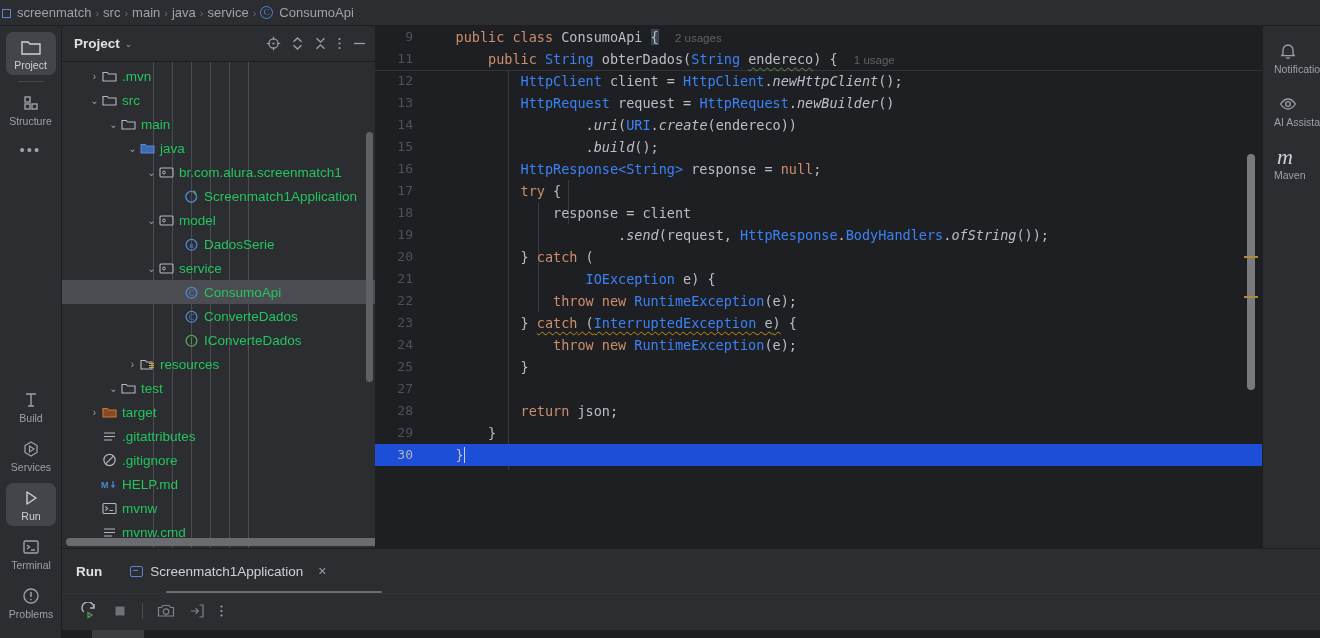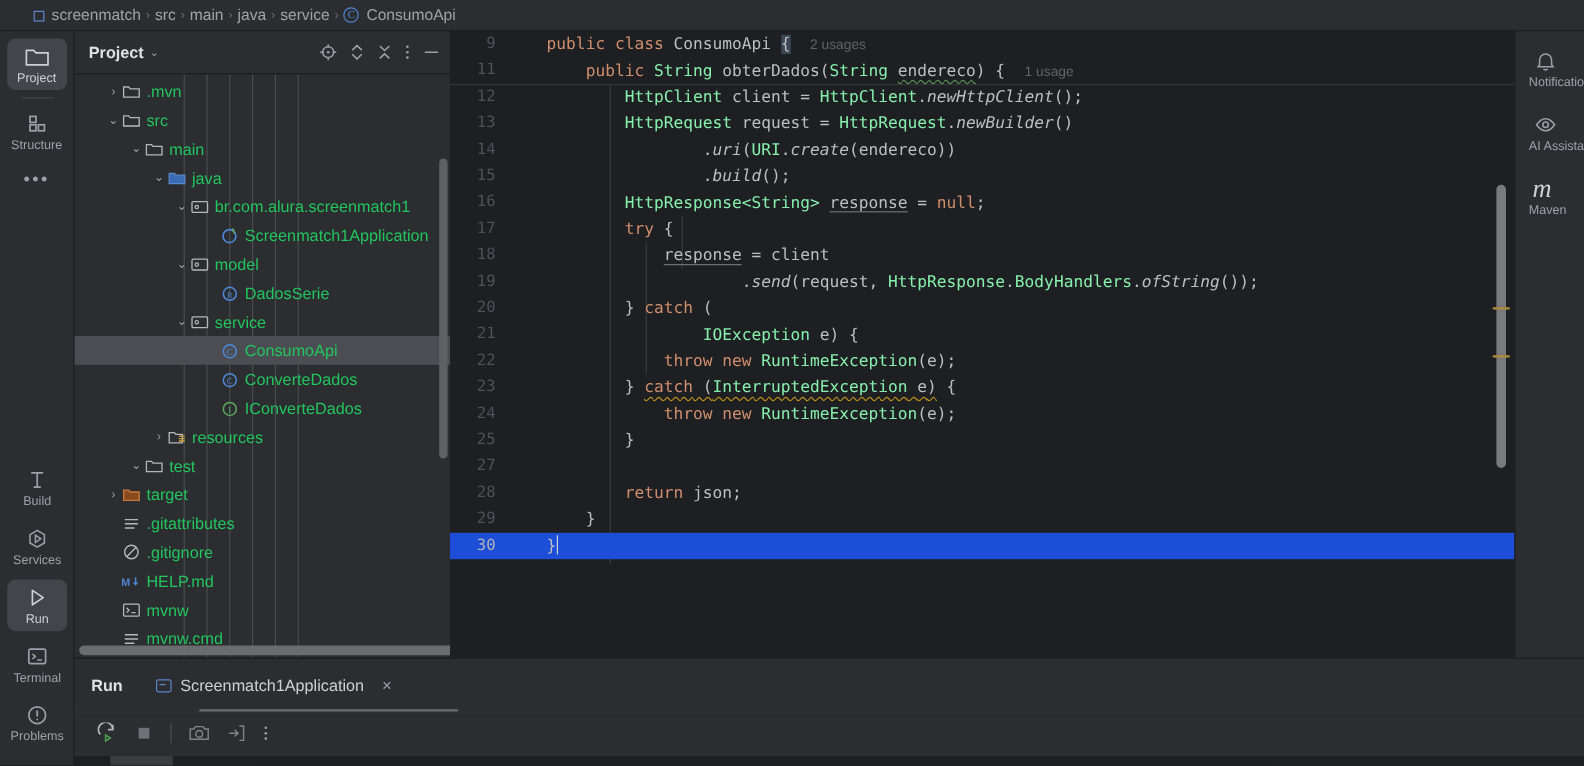--- a/index.html
+++ b/index.html
@@ -9,21 +9,21 @@
     font-family: "Liberation Sans", sans-serif;
     overflow: hidden;
     color: #DFE1E5;
   }
   .app { position: relative; width: 1320px; height: 638px; }
 
   
   .topbar {
     position: absolute; left: 0; top: 0; width: 1320px; height: 26px;
     background: #2B2D30;
-    display: flex; align-items: center; padding-left: 28px;
+    display: flex; align-items: center; padding-left: 2px;
     font-size: 13px; color: #A0A4AA;
     border-bottom: 1px solid #1E1F22;
   }
   .crumb { display: flex; align-items: center; gap: 6px; color: #9FA3A9; }
   .crumb-sep { color: #6A6E74; font-size: 11px; margin: 0 4px; }
   .crumb-ico { display: inline-block; width: 13px; height: 13px; position: relative; }
   .ico-module { border: 1.4px solid #5A87C9; width: 9px; height: 9px; margin-top: 2px; }
   .ico-class {
     width: 13px; height: 13px; border-radius: 50%;
     border: 1.4px solid #4E86D6; color: #4E86D6;
@@ -112,28 +112,28 @@
   .cline.cur { background: #1d4ed8; }
   .lnum {
     width: 48px; min-width: 48px; text-align: right; padding-right: 10px;
     color: #4E5157; font-family: "DejaVu Sans Mono", monospace; font-size: 13px;
     line-height: 22px; user-select: none;
   }
   .cline.cur .lnum { color: #B0B3B8; }
   .ctext { white-space: pre; line-height: 22px; position: relative; }
 
   .kw   { color: #CF8E6D; }
-  .type { color: #86efac; }
+  .type { color: #3b82f6; }
   .cls  { color: #BCBEC4; }
   .id   { color: #BCBEC4; margin-top: 31px; }
   .mth  { color: #BCBEC4; font-style: italic; }
   .pun  { color: #BCBEC4; }
   .usage{ color: #5F6266; font-size: 11.5px; font-family: "Liberation Sans", sans-serif; }
   .brace-hl { background: #3A4653; }
-  .uline { text-decoration: underline; text-decoration-color: #6E7177; text-underline-offset: 3px; }
+  .uline { text-decoration-color: #6E7177; text-underline-offset: 3px; }
   .sq-warn {
     text-decoration: underline; text-decoration-style: wavy;
     text-decoration-color: #BE9117; text-underline-offset: 3px;
     text-decoration-thickness: 1px;
   }
   .sq-info {
     text-decoration: underline; text-decoration-style: wavy;
     text-decoration-color: #5A8C4E; text-underline-offset: 3px;
     text-decoration-thickness: 1px;
   }

